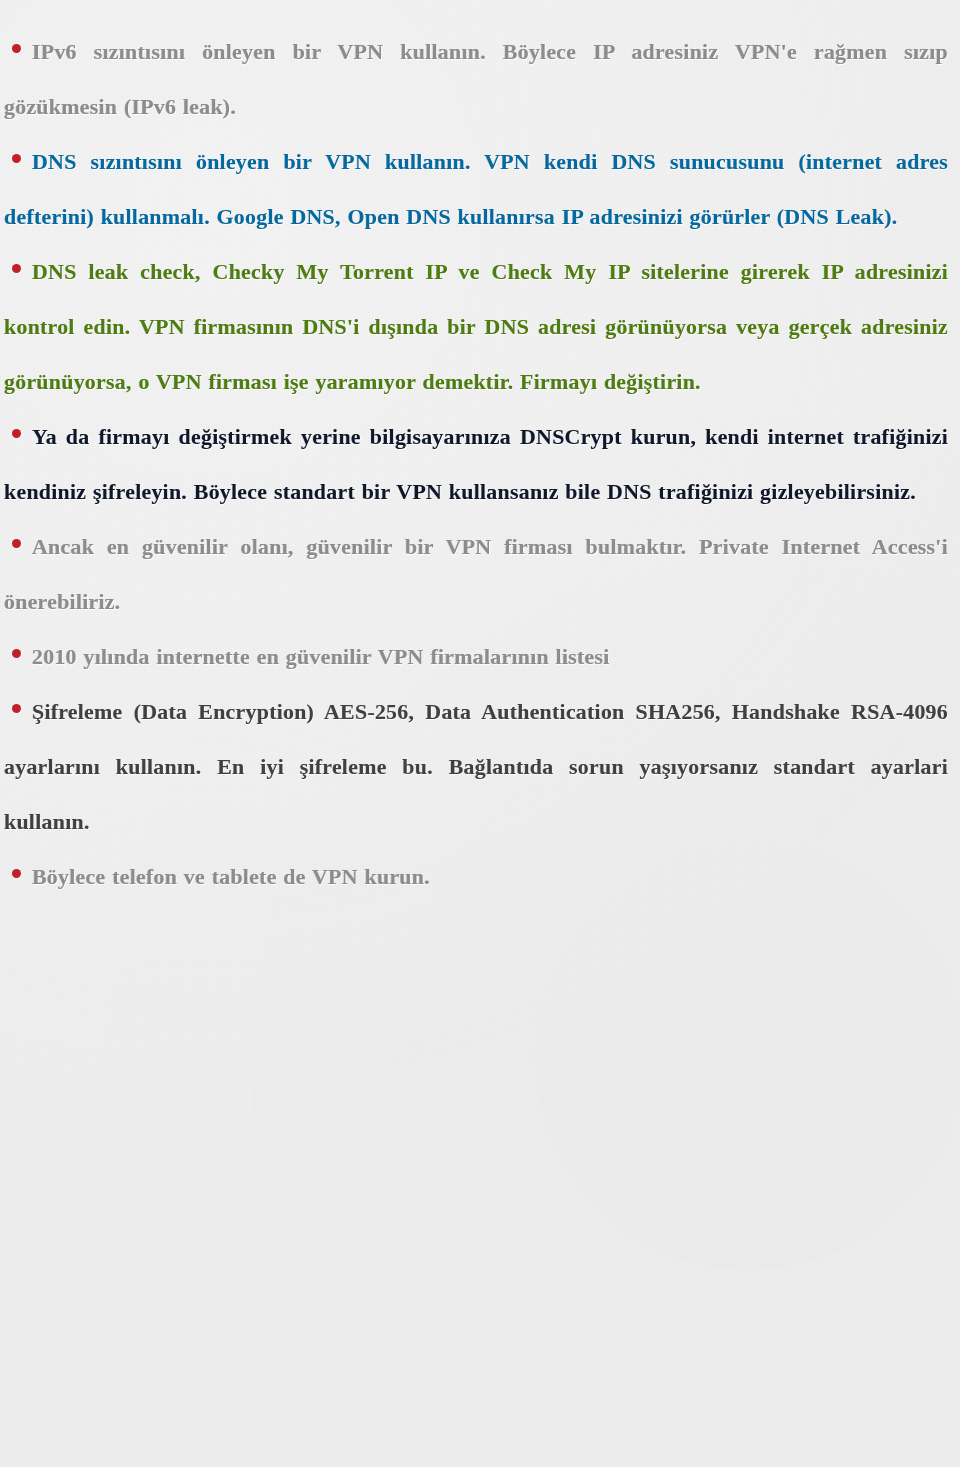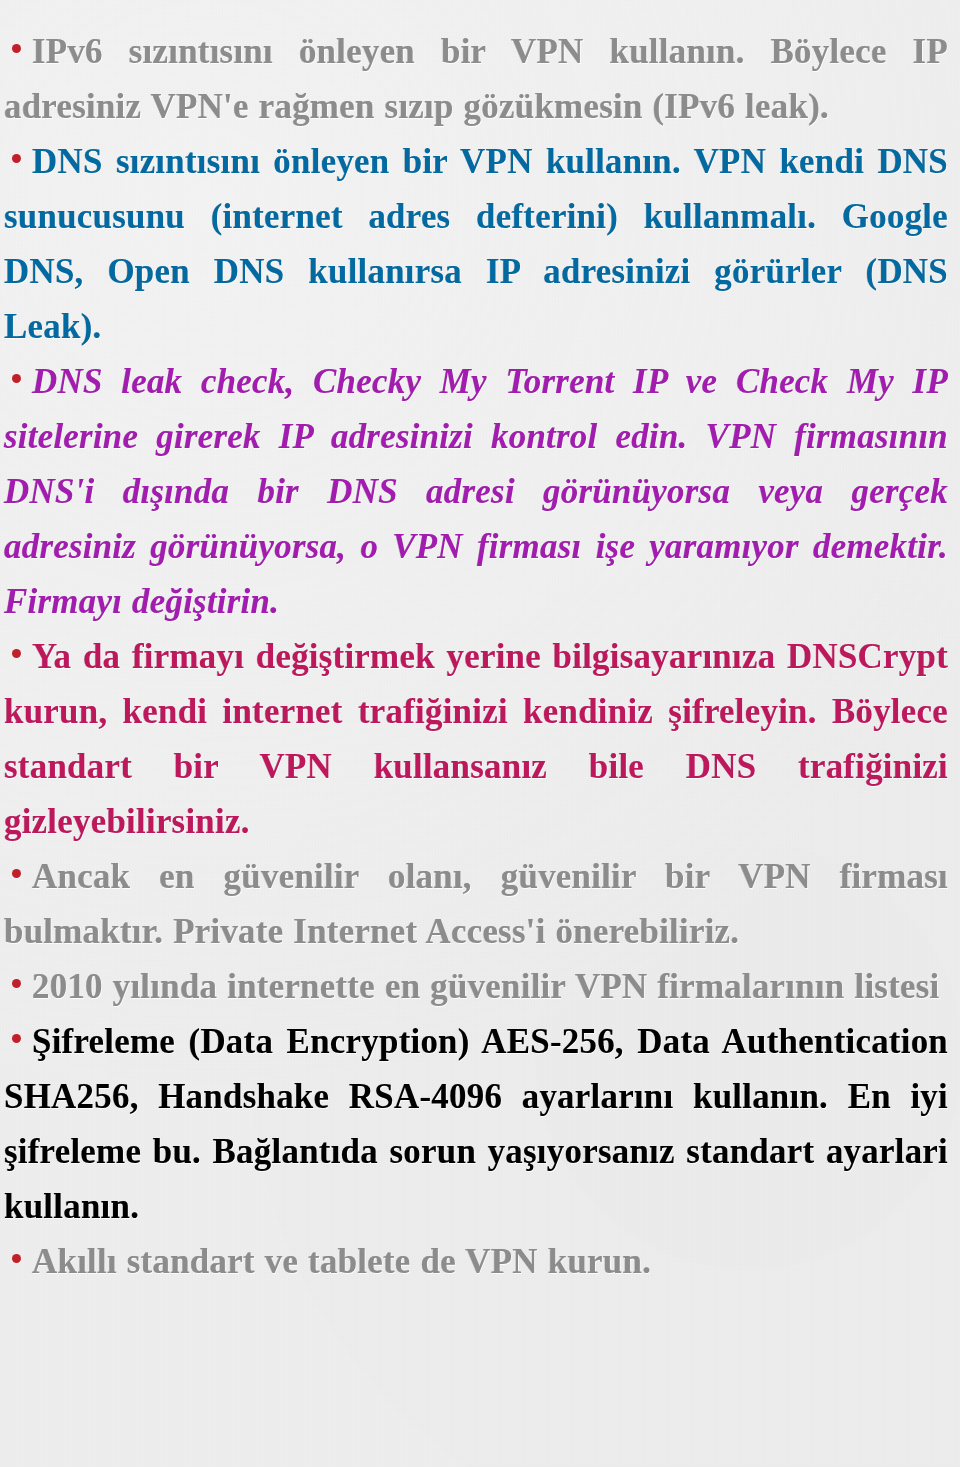--- a/index.html
+++ b/index.html
@@ -35,21 +35,21 @@
   .bullet-block {
     display: block;
     position: relative;
     margin: 0;
     padding: 0 0 0 0;
   }
   .para-text {
     display: block;
     text-align: justify;
     text-justify: inter-word;
-    font-size: 35px;
+    font-size: 22px;
     line-height: 55px;
     font-weight: bold;
     color: #8c8c8c;
     letter-spacing: 0.2px;
     word-spacing: 1px;
     text-shadow:
       0.6px 0.6px 0 rgba(255,255,255,0.85),
       -0.4px -0.4px 0.5px rgba(90,90,90,0.35);
     margin: 0;
     padding: 0;
@@ -76,36 +76,36 @@
 
   <div class="bullet-block">
     <p class="para-text" style="color: rgb(140, 140, 140);"><span class="bullet-dot" style="background: rgb(192, 32, 42);"></span><span>IPv6 sızıntısını önleyen bir VPN kullanın. Böylece IP adresiniz VPN'e rağmen sızıp gözükmesin (IPv6 leak).</span></p>
   </div>
 
   <div class="bullet-block">
     <p class="para-text" style="color: #0369a1;"><span class="bullet-dot" style="background: rgb(192, 32, 42);"></span><span>DNS sızıntısını önleyen bir VPN kullanın. VPN kendi DNS sunucusunu (internet adres defterini) kullanmalı. Google DNS, Open DNS kullanırsa IP adresinizi görürler (DNS Leak).</span></p>
   </div>
 
   <div class="bullet-block">
-    <p class="para-text" style="color: #a21caf; font-style: italic;"><span class="bullet-dot" style="background: rgb(192, 32, 42);"></span><span>DNS leak check, Checky My Torrent IP ve Check My IP sitelerine girerek IP adresinizi kontrol edin. VPN firmasının DNS'i dışında bir DNS adresi görünüyorsa veya gerçek adresiniz görünüyorsa, o VPN firması işe yaramıyor demektir. Firmayı değiştirin.</span></p>
+    <p class="para-text" style="color: #4d7c0f;"><span class="bullet-dot" style="background: rgb(192, 32, 42);"></span><span>DNS leak check, Checky My Torrent IP ve Check My IP sitelerine girerek IP adresinizi kontrol edin. VPN firmasının DNS'i dışında bir DNS adresi görünüyorsa veya gerçek adresiniz görünüyorsa, o VPN firması işe yaramıyor demektir. Firmayı değiştirin.</span></p>
   </div>
 
   <div class="bullet-block">
-    <p class="para-text" style="color: #be185d;"><span class="bullet-dot" style="background: rgb(192, 32, 42);"></span><span>Ya da firmayı değiştirmek yerine bilgisayarınıza DNSCrypt kurun, kendi internet trafiğinizi kendiniz şifreleyin. Böylece standart bir VPN kullansanız bile DNS trafiğinizi gizleyebilirsiniz.</span></p>
+    <p class="para-text" style="color: #0f172a;"><span class="bullet-dot" style="background: rgb(192, 32, 42);"></span><span>Ya da firmayı değiştirmek yerine bilgisayarınıza DNSCrypt kurun, kendi internet trafiğinizi kendiniz şifreleyin. Böylece standart bir VPN kullansanız bile DNS trafiğinizi gizleyebilirsiniz.</span></p>
   </div>
 
   <div class="bullet-block">
     <p class="para-text" style="color: rgb(140, 140, 140);"><span class="bullet-dot" style="background: rgb(192, 32, 42);"></span><span>Ancak en güvenilir olanı, güvenilir bir VPN firması bulmaktır. Private Internet Access'i önerebiliriz.</span></p>
   </div>
 
   <div class="bullet-block">
     <p class="para-text" style="color: rgb(140, 140, 140);"><span class="bullet-dot" style="background: rgb(192, 32, 42);"></span><span>2010 yılında internette en güvenilir VPN firmalarının listesi</span></p>
   </div>
 
   <div class="bullet-block">
-    <p class="para-text" style="color: #000000;"><span class="bullet-dot" style="background: rgb(192, 32, 42);"></span><span>Şifreleme (Data Encryption) AES-256, Data Authentication SHA256, Handshake RSA-4096 ayarlarını kullanın. En iyi şifreleme bu. Bağlantıda sorun yaşıyorsanız standart ayarlari kullanın.</span></p>
+    <p class="para-text" style="color: #404040;"><span class="bullet-dot" style="background: rgb(192, 32, 42);"></span><span>Şifreleme (Data Encryption) AES-256, Data Authentication SHA256, Handshake RSA-4096 ayarlarını kullanın. En iyi şifreleme bu. Bağlantıda sorun yaşıyorsanız standart ayarlari kullanın.</span></p>
   </div>
 
   <div class="bullet-block">
-    <p class="para-text" style="color: rgb(140, 140, 140);"><span class="bullet-dot" style="background: rgb(192, 32, 42);"></span><span>Akıllı standart ve tablete de VPN kurun.</span></p>
+    <p class="para-text" style="color: rgb(140, 140, 140);"><span class="bullet-dot" style="background: rgb(192, 32, 42);"></span><span>Böylece telefon ve tablete de VPN kurun.</span></p>
   </div>
 
 </div>
 
 </body></html>

